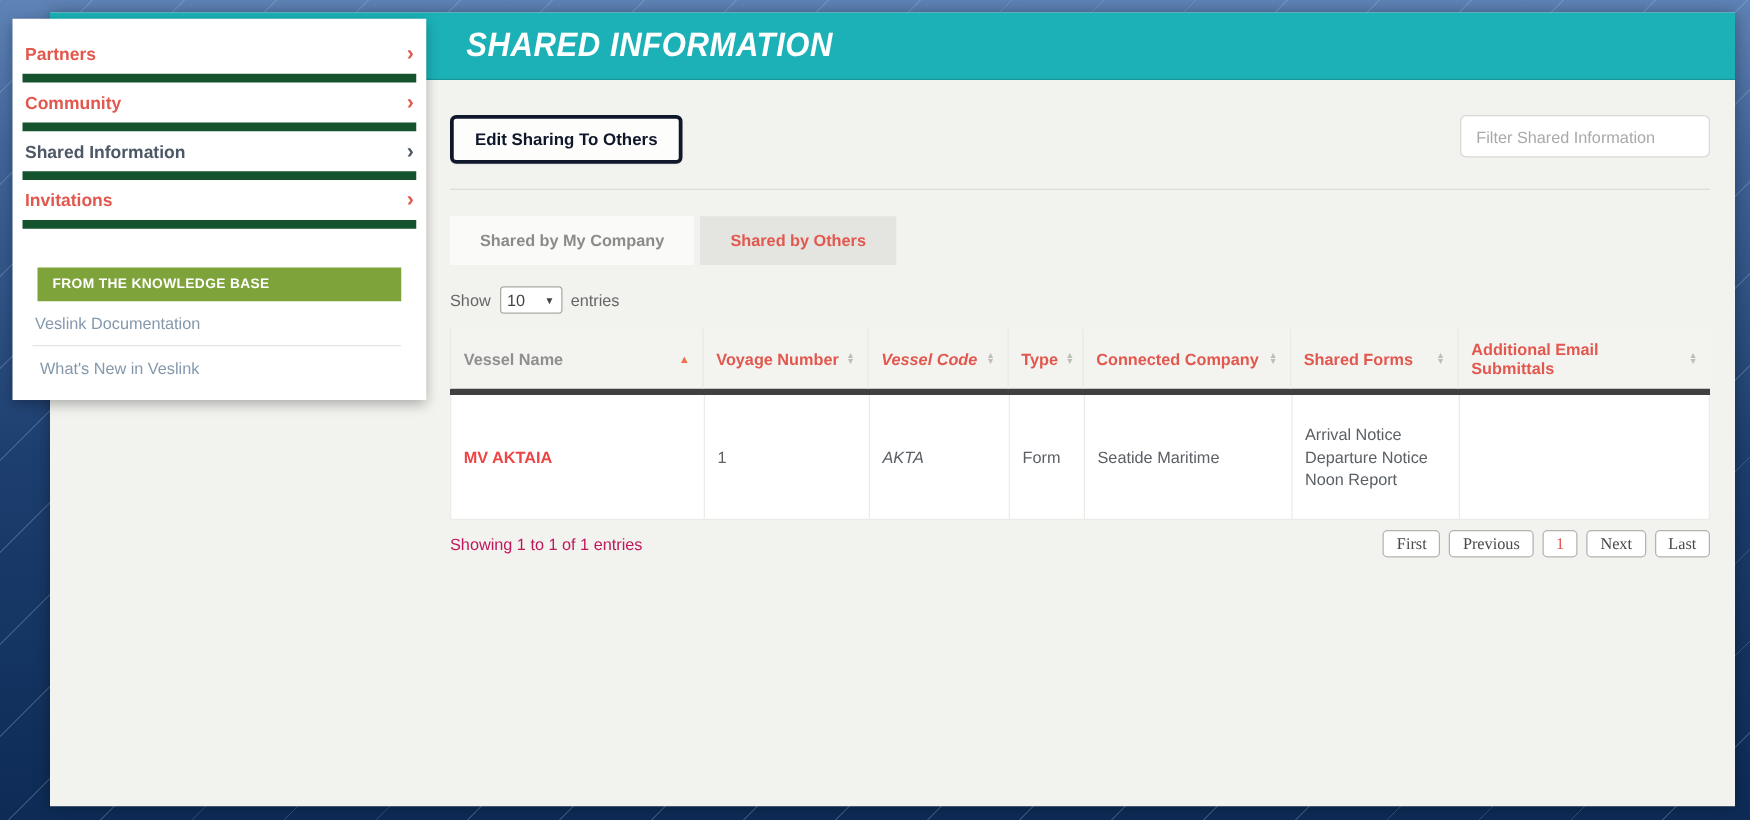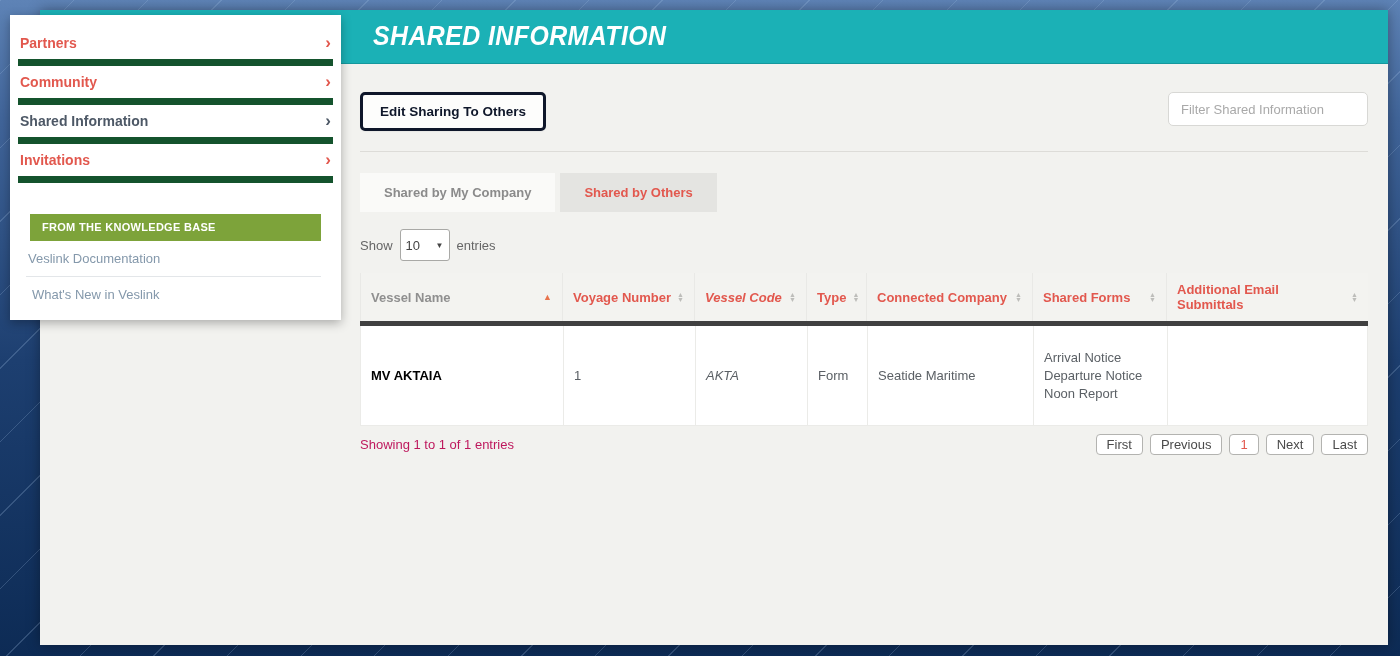--- a/index.html
+++ b/index.html
@@ -52,21 +52,21 @@
   
   .tabs { margin-top:21px; display:flex; gap:5px; }
   .tab { padding:12px 24px; font-size:13px; font-weight:bold; cursor:pointer; }
   .tab.inactive { background:#fafaf8; color:#8b8b8b; }
   .tab.active   { background:#e4e4e1; color:#e2584e; }
 
   
   .length-row { margin-top:17px; display:flex; align-items:center; gap:7px; font-size:13px; color:#666; }
   .select-box {
     display:inline-flex; align-items:center; justify-content:space-between;
-    width:50px; height:32px; padding:0 5px; background:#fff;
+    width:50px; height:22px; padding:0 5px; background:#fff;
     border:1px solid #a9a9a6; border-radius:3px; cursor:pointer;
   }
   .select-box .val { font-size:13px; color:#444; }
   .select-box .caret { font-size:8px; color:#444; }
 
   
   .table { margin-top:12px; }
   .thead { display:flex; background:#f3f3f0; border-bottom:5px solid #404040; }
   .th {
     display:flex; align-items:center; justify-content:space-between;
@@ -78,34 +78,34 @@
   .sort-both { display:flex; flex-direction:column; line-height:5px; margin-left:6px; }
   .sort-both span { font-size:7px; color:#bdbdba; }
 
   .trow { display:flex; background:#ffffff; border:1px solid #ebebe8; border-top:none; min-height:100px; }
   .td {
     display:flex; flex-direction:column; justify-content:center;
     padding:12px 10px; font-size:13px; color:#5b6065;
     border-right:1px solid #ebebe8; line-height:18px;
   }
   .td:last-child, .th:last-child { border-right:none; }
-  .td.vessel { color:#000000; font-weight:bold; }
+  .td.vessel { color:#ef4444; font-weight:bold; }
 
   .c0 { width:203px; } .c1 { width:132px; } .c2 { width:112px;font-style:italic; }
   .c3 { width:60px; }  .c4 { width:166px; } .c5 { width:134px; }
   .c6 { flex:1; }
 
   
   .table-footer { margin-top:8px; display:flex; justify-content:space-between; align-items:center; }
   .info { font-size:13px; color:#be185d; }
   .pagination { display:flex; gap:7px; }
   .page-btn {
     background:#fff; border:1px solid #b3b3b0; border-radius:4px;
     padding:2px 10px; font-size:13px; color:#4a4a4a; cursor:pointer;
-    font-family:Liberation Sans, sans-serif;
+    font-family:Liberation Serif, serif;
   }
   .page-btn.current { color:#e2584e; }
 
   
   .sidebar {
     position:absolute; left:10px; top:15px; width:331px; z-index:5;
     background:#ffffff; padding:12px 0 8px; box-shadow:0 3px 10px rgba(0,0,0,0.3);
   }
   .nav-item {
     margin:0 8px; padding:8px 2px; border-bottom:7px solid #14532d;

